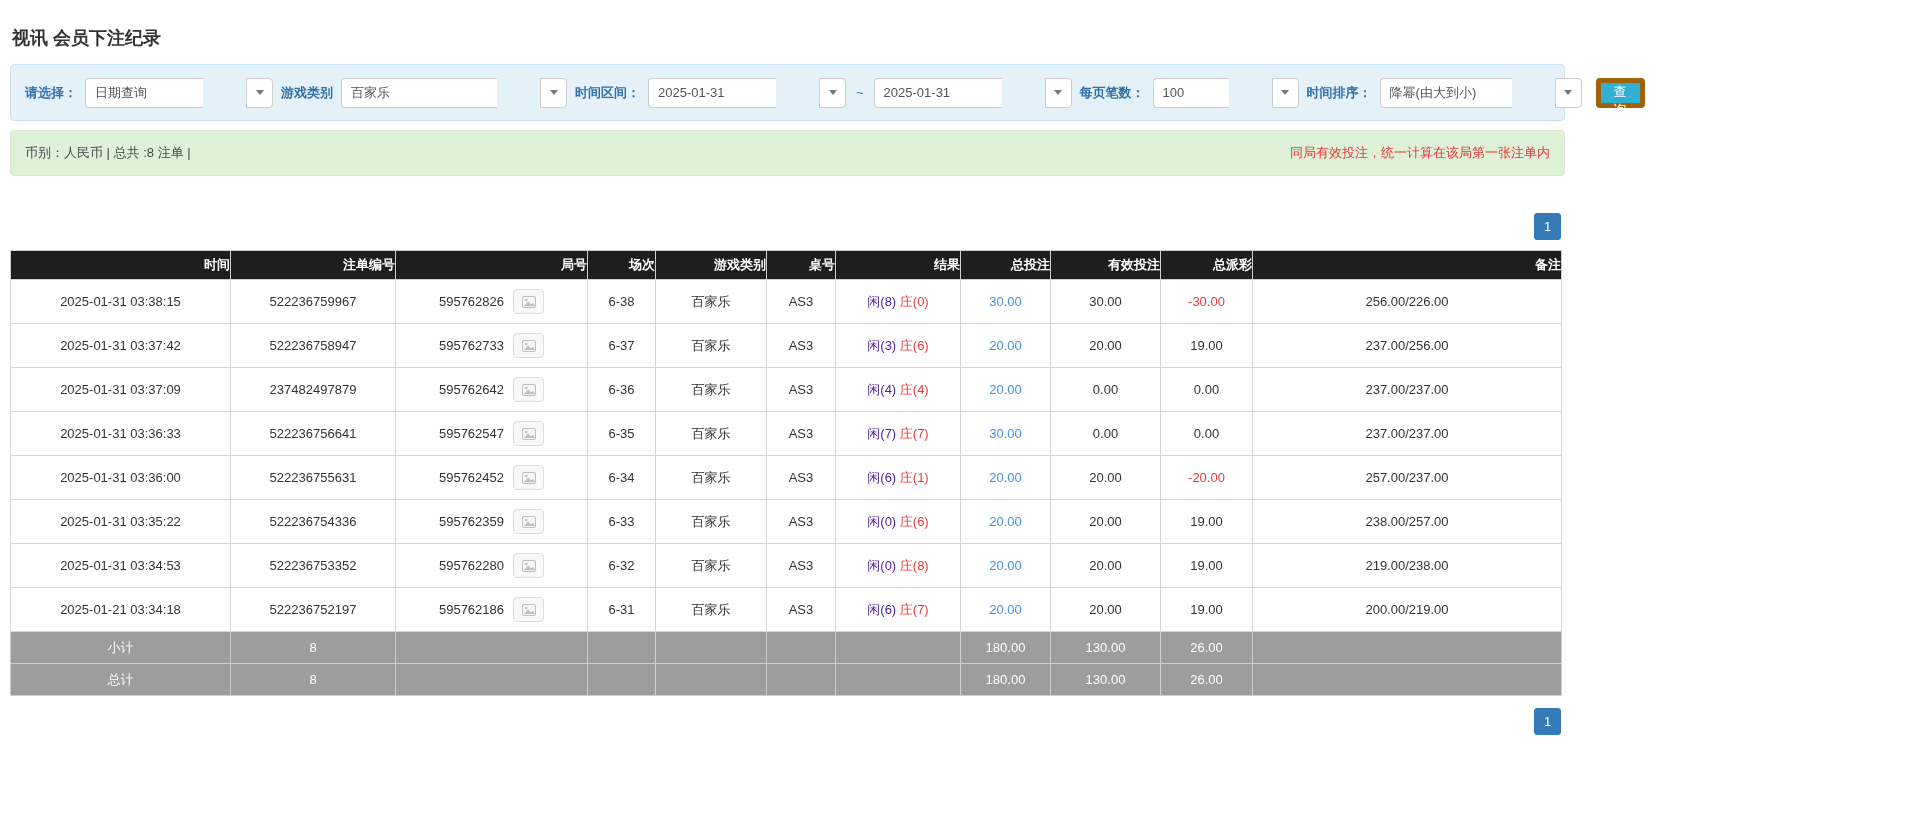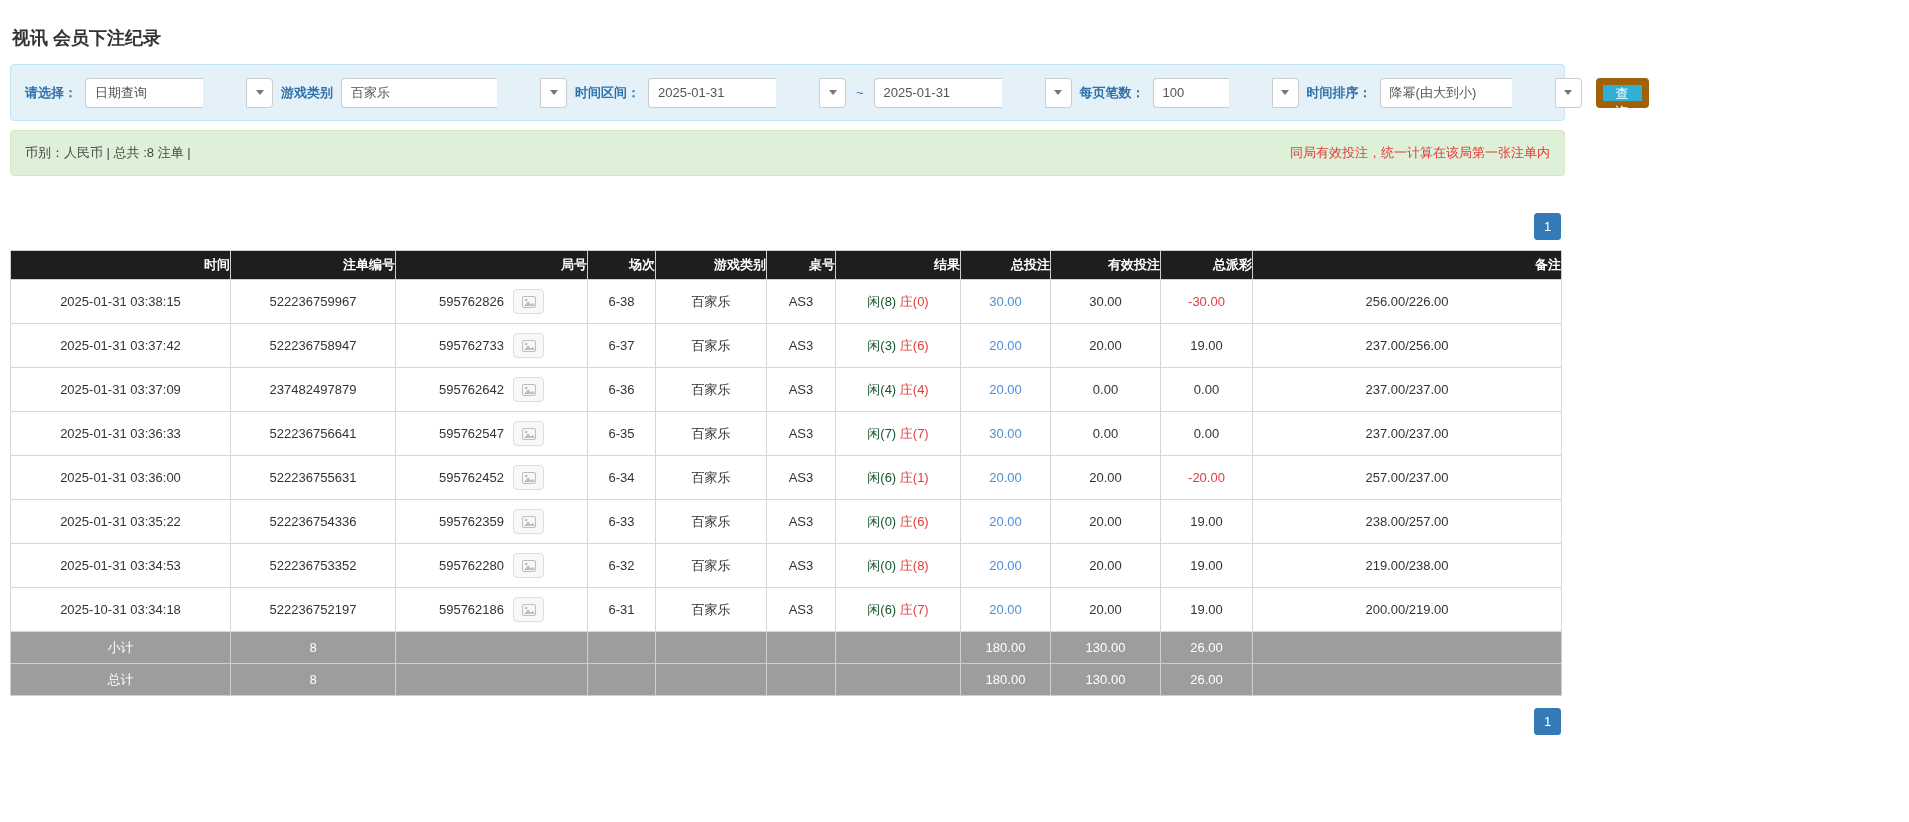--- a/index.html
+++ b/index.html
@@ -58,21 +58,21 @@
     justify-content: center;
   }
   .caret {
     width: 0; height: 0;
     border-left: 4px solid transparent;
     border-right: 4px solid transparent;
     border-top: 5px solid #777;
   }
   .search-btn {
     background: #31b0d5;
-    border: 7px solid #a16207;
+    border: 5px solid #a16207;
     color: #fff;
     height: 30px;
     padding: 0 13px;
     border-radius: 4px;
     font-size: 13px;
     font-family: inherit;
     cursor: pointer;
     margin-left: 6px;
   }
 
@@ -129,21 +129,21 @@
     border: 1px solid #d6d6d6;
     height: 44px;
     text-align: center;
     font-size: 13px;
     color: #333;
     background: #fff;
     vertical-align: middle;
     overflow: hidden;
     white-space: nowrap;
   }
-  .res-player { color: #14532d; }
+  .res-player { color: #4c1d95; }
   .res-banker { color: #e03c3c; }
   .bet-link { color: #4a90d9; text-decoration: none; cursor: pointer; }
   td.negative { color: #e03c3c; }
   .round-btn {
     display: inline-flex;
     align-items: center;
     justify-content: center;
     width: 31px;
     height: 25px;
     border: 1px solid #ddd;
@@ -385,21 +385,21 @@
           <td>6-32</td>
           <td>百家乐</td>
           <td>AS3</td>
           <td><span class="res-player">闲(0)</span> <span class="res-banker">庄(8)</span></td>
           <td><a class="bet-link">20.00</a></td>
           <td>20.00</td>
           <td>19.00</td>
           <td>219.00/238.00</td>
         </tr>
         <tr>
-          <td>2025-10-31 03:34:18</td>
+          <td>2025-01-21 03:34:18</td>
           <td>522236752197</td>
           <td><span class="round-num">595762186</span><button class="round-btn">
               <svg width="14" height="12" viewBox="0 0 14 12">
                 <rect x="0.5" y="0.5" width="13" height="11" rx="1.5" fill="none" stroke="#bdbdbd"></rect>
                 <circle cx="4.2" cy="4" r="1.3" fill="#bdbdbd"></circle>
                 <path d="M2 10 L6 5.5 L9 8.5 L10.8 6.8 L13 10 Z" fill="#bdbdbd"></path>
               </svg>
             </button></td>
           <td>6-31</td>
           <td>百家乐</td>

